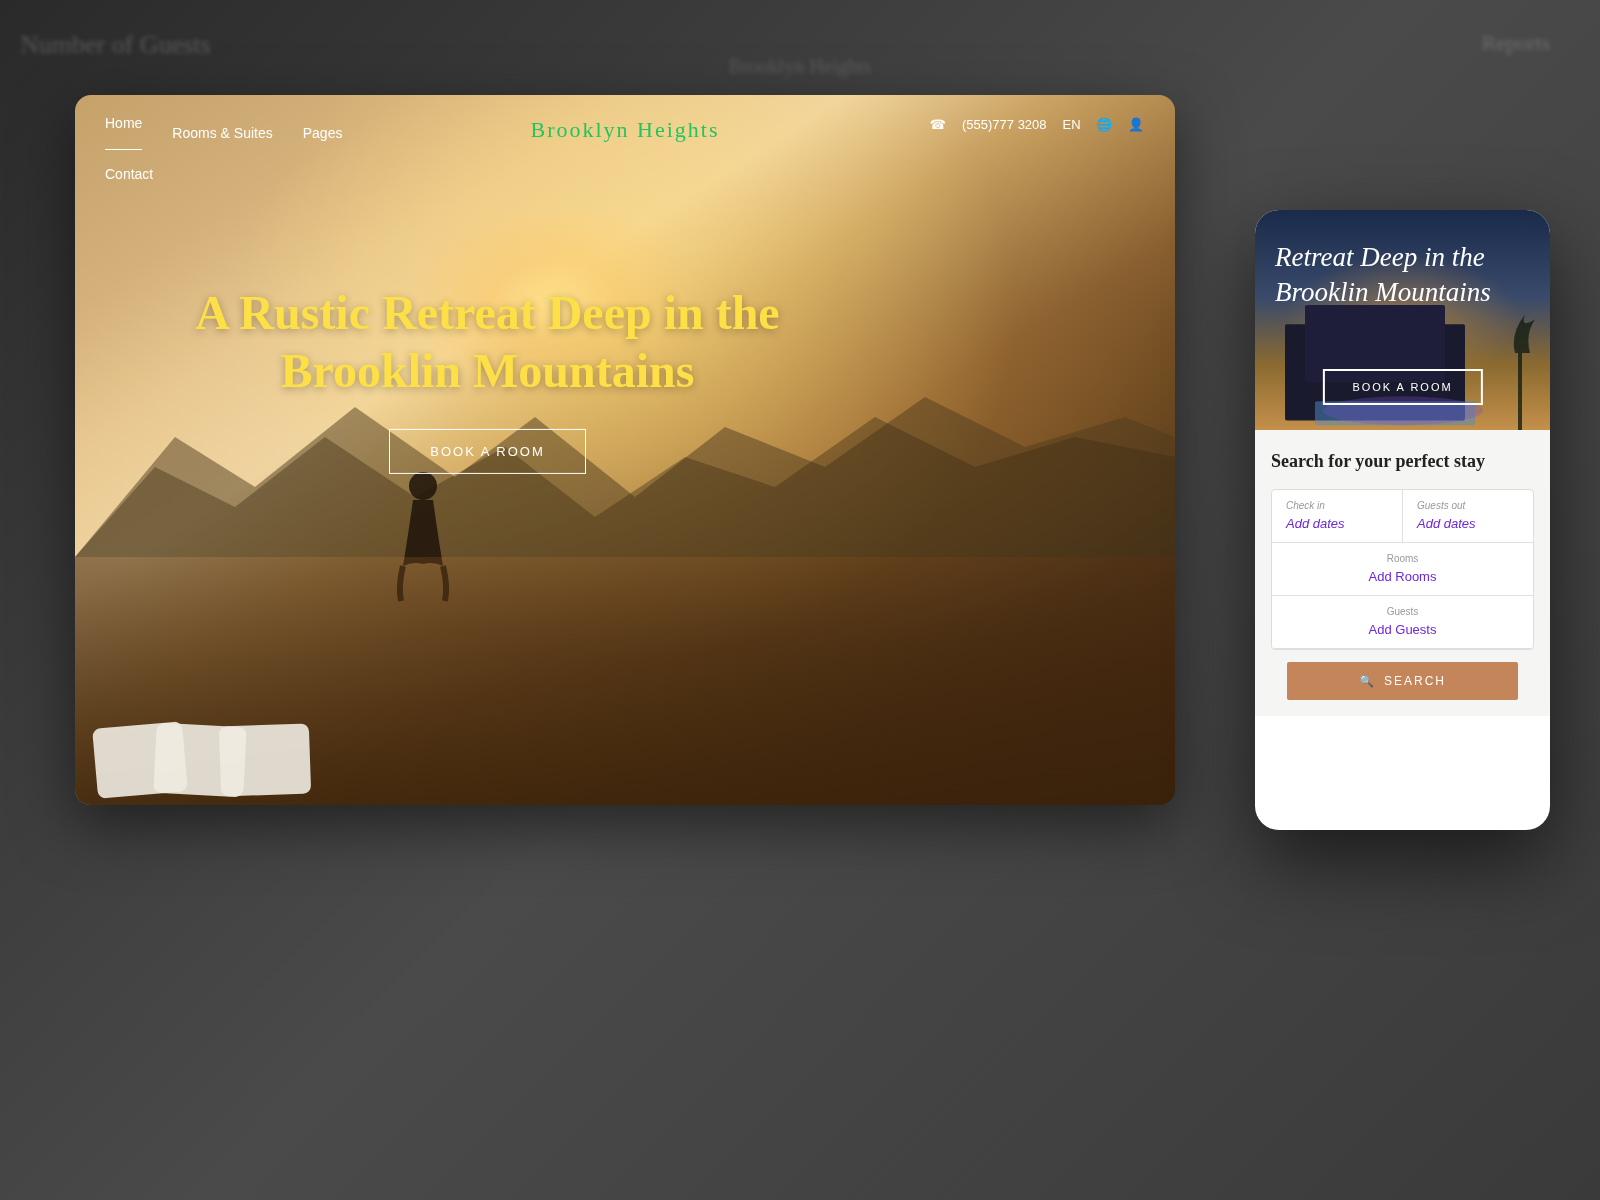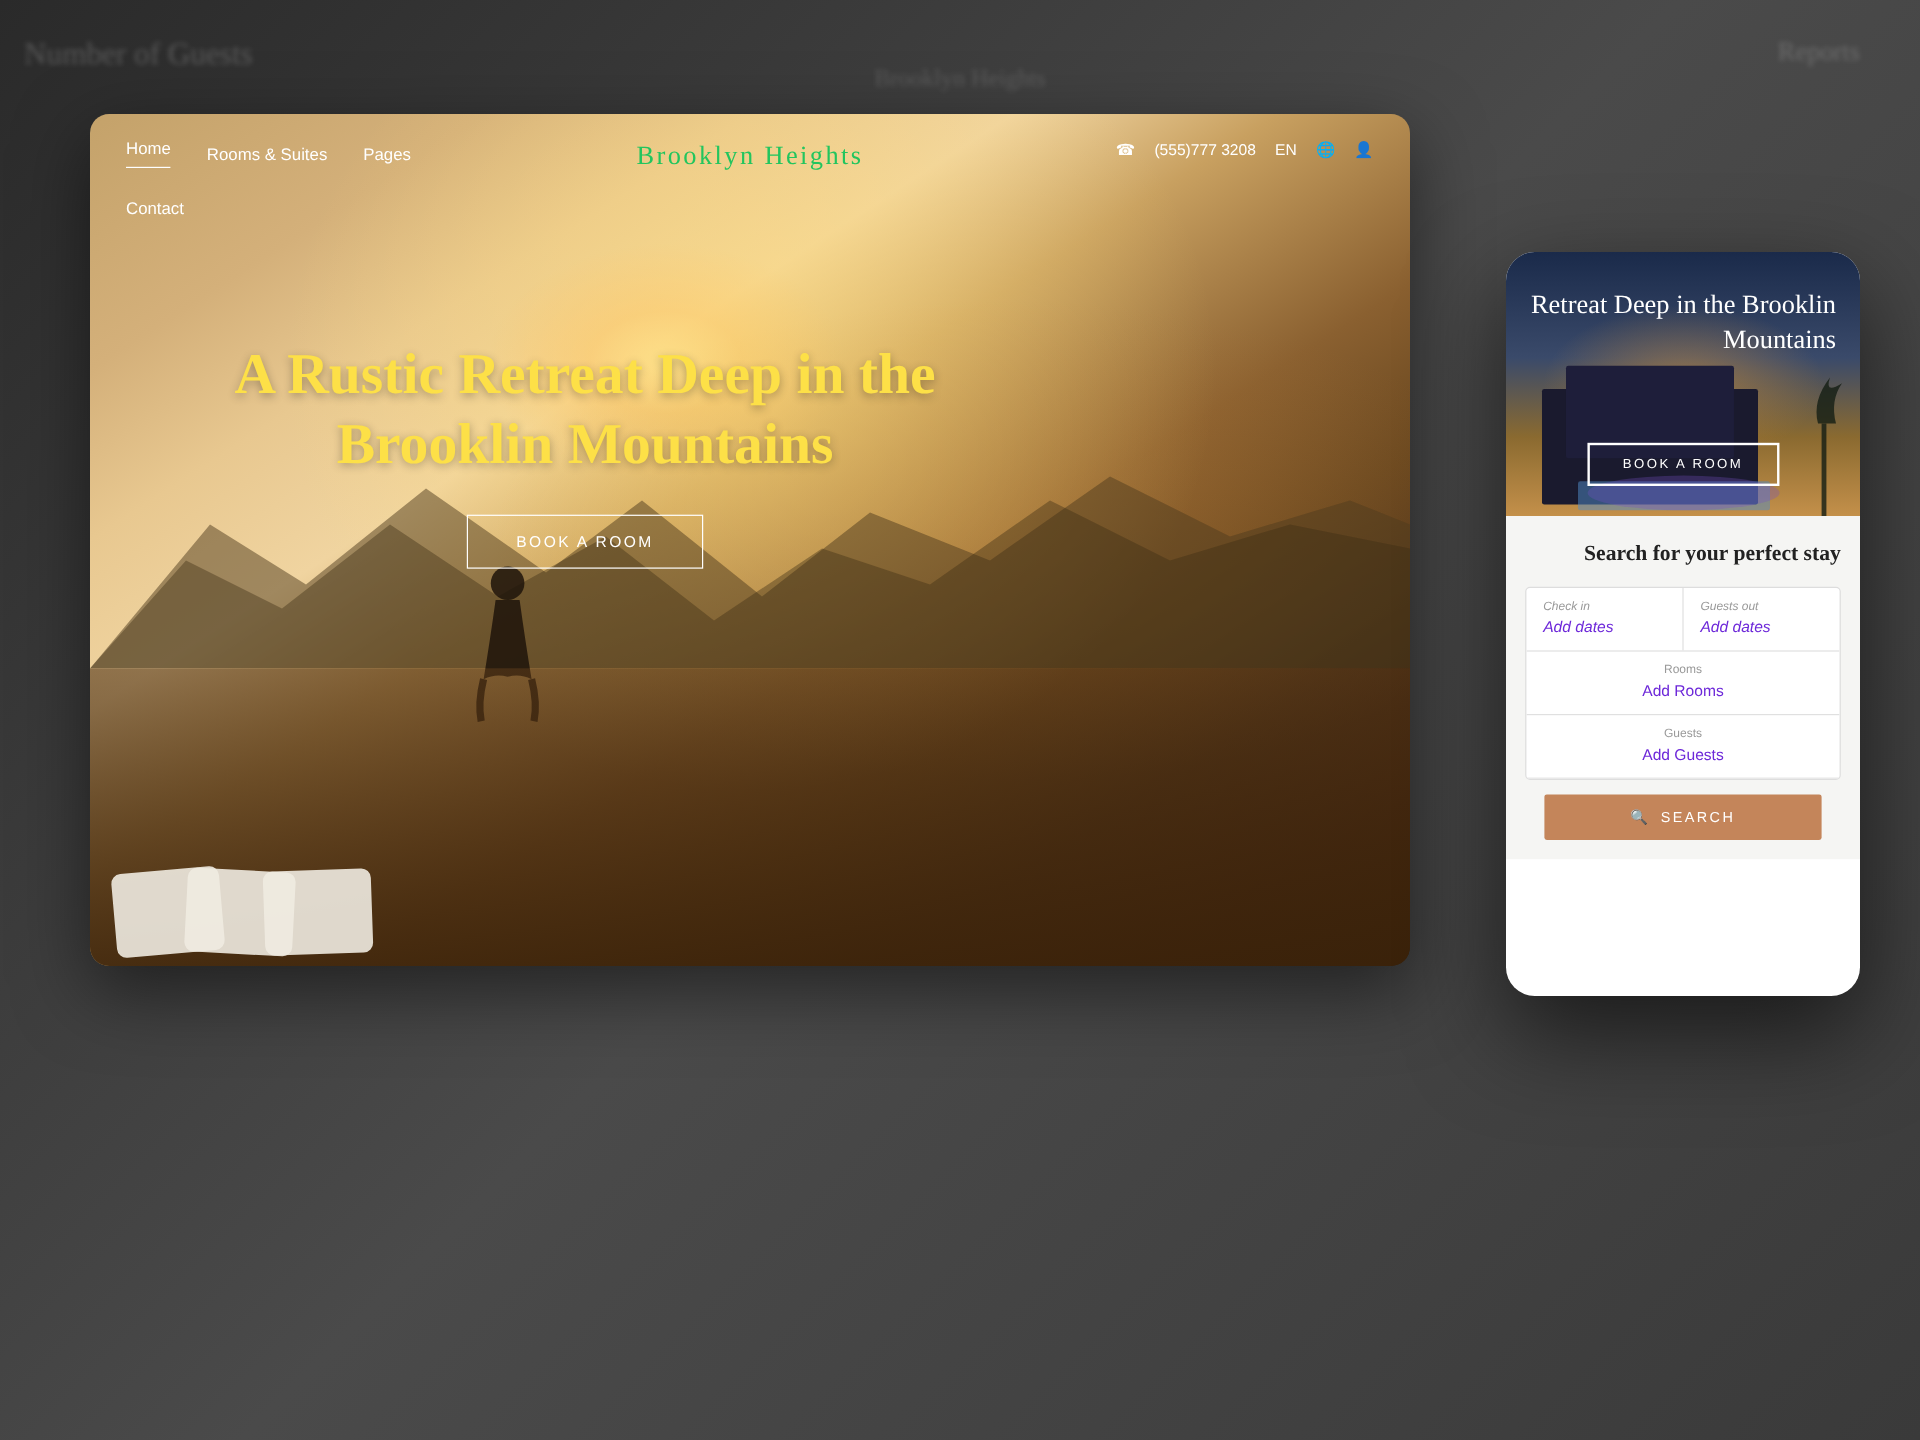--- a/index.html
+++ b/index.html
@@ -129,21 +129,21 @@
     .nav-item {
       color: white;
       font-family: Arial, sans-serif;
       font-size: 14px;
       cursor: pointer;
       text-decoration: none;
     }
 
     .nav-item.active {
       border-bottom: 1px solid white;
-      padding-bottom: 8px;
+      padding-bottom: 18px;
     }
 
     .nav-brand {
       position: absolute;
       left: 50%;
       transform: translateX(-50%);
       color: #22c55e;
       font-family: Liberation Serif, serif;
       font-size: 22px;
       letter-spacing: 2px;
@@ -239,27 +239,28 @@
       right: 10%;
       height: 60%;
       background: radial-gradient(ellipse, rgba(200,140,60,0.6) 0%, transparent 70%);
     }
 
     .mobile-hero-text {
       position: absolute;
       top: 30px;
       left: 0;
       right: 0;
-      text-align: right;
+      text-align: left;
       color: white;
       font-family: Georgia, serif;
-      font-size: 22px;
+      font-size: 27px;
       line-height: 1.3;
       padding: 0 20px;
       z-index: 5;
+      font-style: italic;
     }
 
     .mobile-book-btn {
       position: absolute;
       bottom: 25px;
       left: 50%;
       transform: translateX(-50%);
       border: 2px solid white;
       padding: 10px 28px;
       color: white;
@@ -272,21 +273,21 @@
       z-index: 5;
     }
 
     
     .mobile-search-section {
       padding: 20px 16px 16px;
       background: #f5f5f3;
     }
 
     .mobile-search-title {
-      text-align: right;
+      text-align: left;
       font-family: Georgia, serif;
       font-size: 18px;
       color: #222;
       margin-bottom: 16px;
       line-height: 1.3;
     }
 
     .mobile-form {
       background: white;
       border: 1px solid #ddd;

